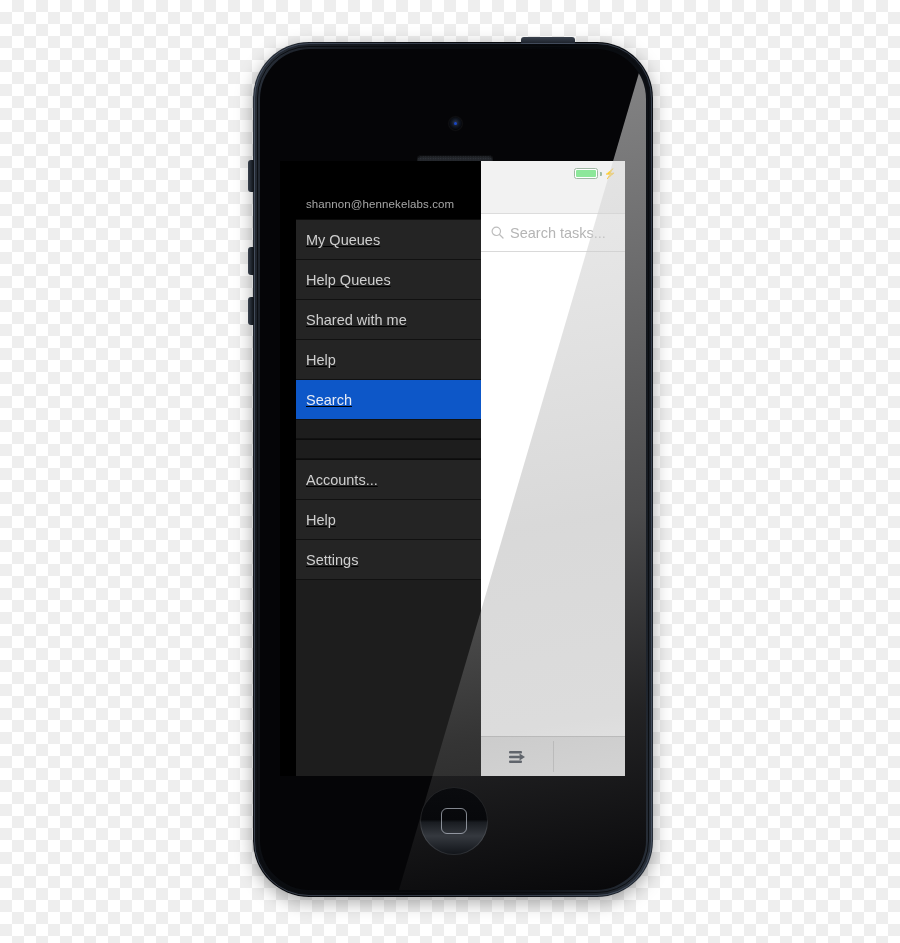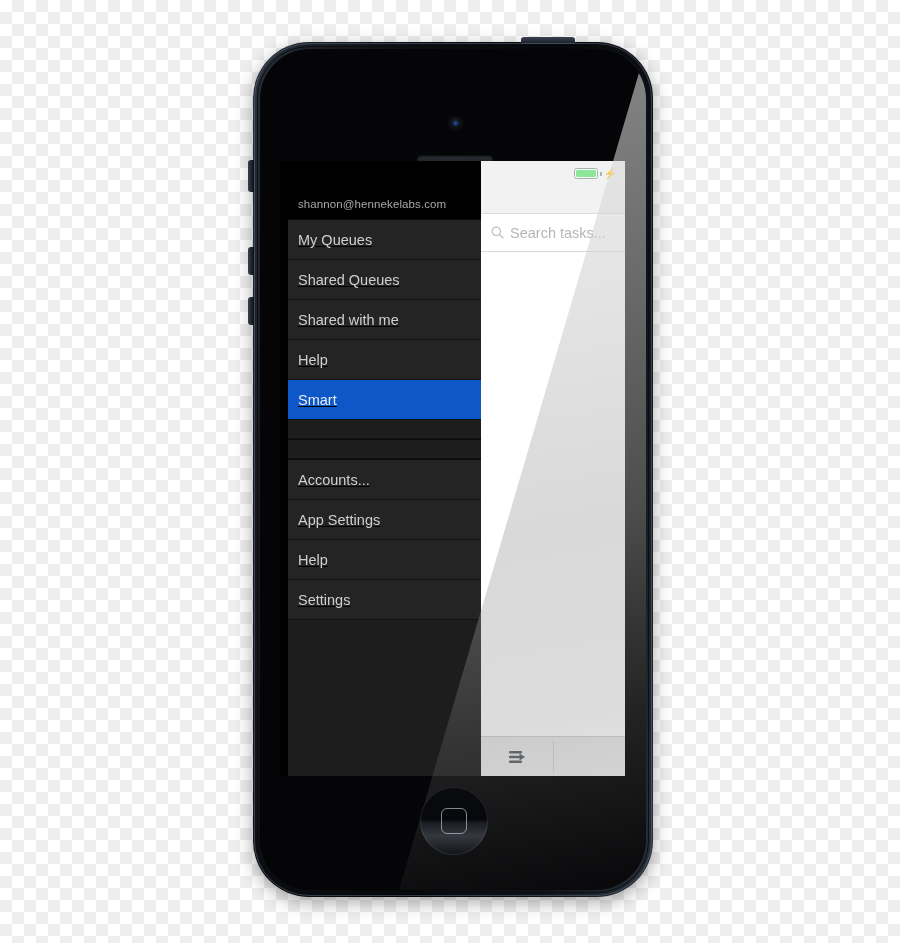--- a/index.html
+++ b/index.html
@@ -103,21 +103,21 @@
   
   #screen {
     position:absolute; left:27px; top:119px;
     width:345px; height:615px;
     background:#000;
     overflow:hidden;
   }
 
   
   #sidebar {
-    position:absolute; left:8px; top:0; width:201px; height:100%;
+    position:absolute; left:16px; top:0; width:201px; height:100%;
     background:#1d1d1d;
   }
   #account-header {
     height:58px; background:#000;
     display:flex; align-items:flex-end;
     padding:0 10px 9px 10px;
   }
   #account-email {
     font-size:11.5px; color:#a7a7a7; letter-spacing:.1px;
   }
@@ -219,51 +219,47 @@
         <div id="account-header">
           <div id="account-email">shannon@hennekelabs.com</div>
         </div>
 
         <div class="menu-group">
           <div class="menu-item">
             <span class="label">My Queues</span>
             <span class="badge"></span>
           </div>
           <div class="menu-item">
-            <span class="label">Shared Queues</span>
+            <span class="label">Help Queues</span>
             <span class="badge"></span>
           </div>
           <div class="menu-item">
             <span class="label">Shared with me</span>
             <span class="badge"></span>
           </div>
           <div class="menu-item">
             <span class="label">Help</span>
             <span class="badge"></span>
           </div>
           <div class="menu-item selected">
-            <span class="label">Smart</span>
+            <span class="label">Search</span>
             <span class="badge"></span>
           </div>
         </div>
 
         <div class="spacer-row"></div>
 
         <div class="menu-group">
         </div>
 
         <div class="spacer-row"></div>
 
         <div class="menu-group">
           <div class="menu-item">
             <span class="label">Accounts...</span>
-            <span class="badge"></span>
-          </div>
-          <div class="menu-item">
-            <span class="label">App Settings</span>
             <span class="badge"></span>
           </div>
           <div class="menu-item">
             <span class="label">Help</span>
             <span class="badge"></span>
           </div>
           <div class="menu-item">
             <span class="label">Settings</span>
             <span class="badge"></span>
           </div>

